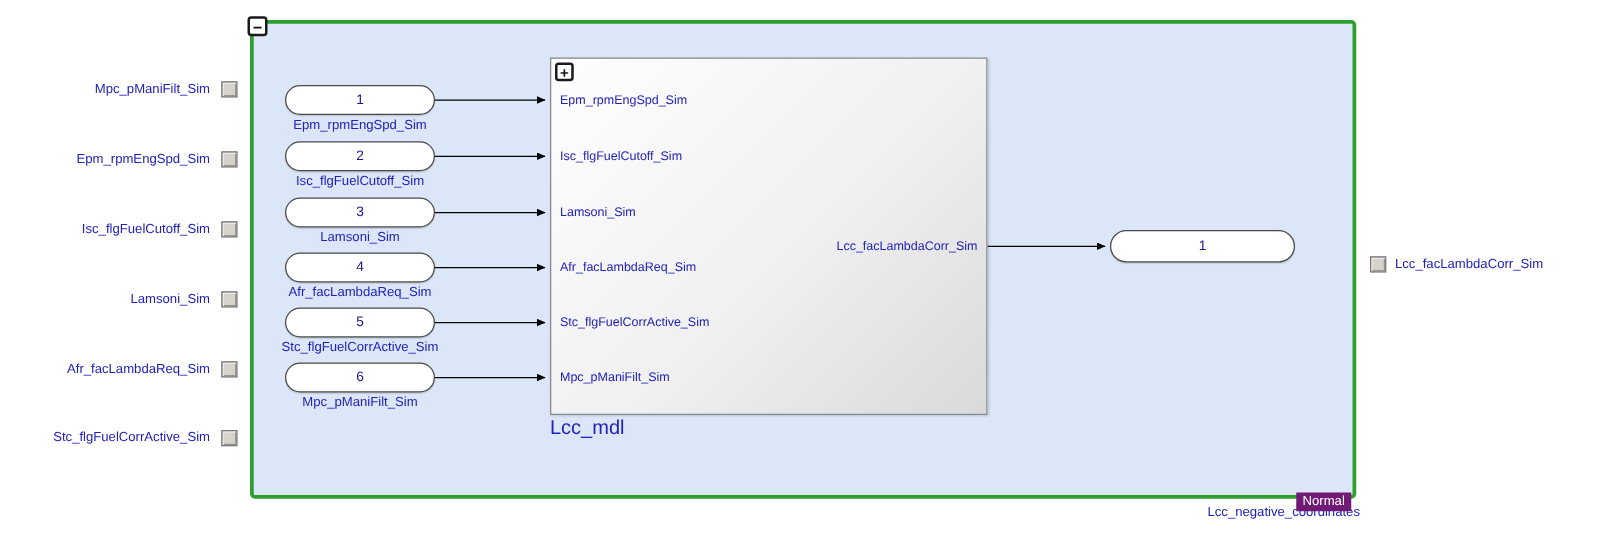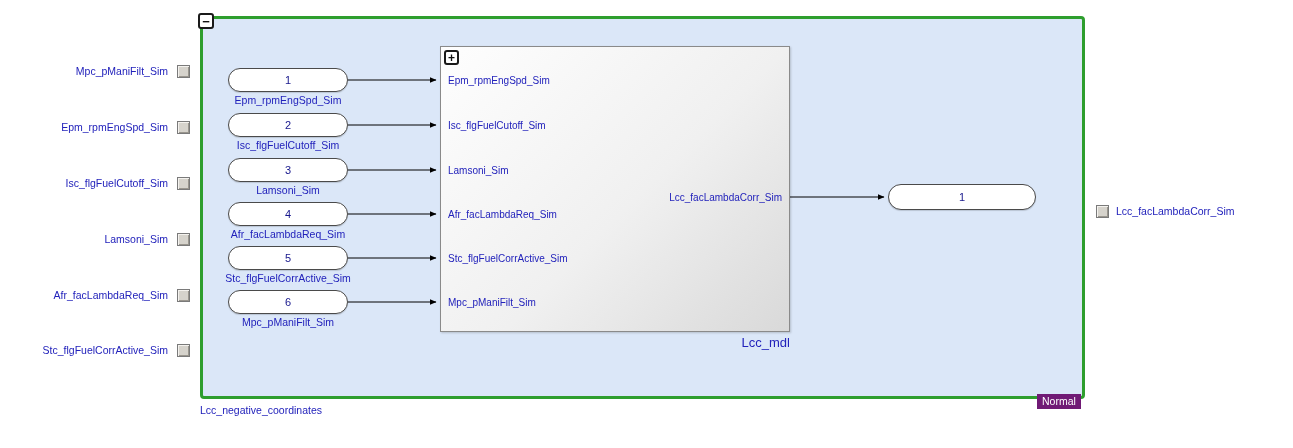--- a/index.html
+++ b/index.html
@@ -59,34 +59,34 @@
   }
   .block-port-label{
     position:absolute;left:7px;font-size:10px;color:#2222bb;
     white-space:nowrap;line-height:12px;
   }
   .block-outport-label{
     position:absolute;right:7px;width:200px;text-align:right;
     font-size:10px;color:#2222bb;white-space:nowrap;line-height:12px;
   }
   .block-name{
-    position:absolute;left:440px;width:350px;top:336px;text-align:right;
-    font-size:13px;color:#2222bb;z-index:3;line-height:13px;
+    position:absolute;left:440px;width:350px;top:336px;text-align:left;
+    font-size:16px;color:#2222bb;z-index:3;line-height:13px;
   }
   
   .outpill{
     position:absolute;left:888px;top:184px;width:148px;height:26px;
     background:#ffffff;border:1px solid #4a4a4a;border-radius:14px;
     display:flex;align-items:center;justify-content:center;
     font-size:11px;color:#16168c;z-index:3;box-sizing:border-box;
     box-shadow:0 1px 1px rgba(0,0,0,.15);cursor:pointer;
   }
   
   .bottom-label{
-    position:absolute;left:200px;width:888px;top:404px;text-align:left;
+    position:absolute;left:200px;width:888px;top:404px;text-align:right;
     font-size:10.5px;color:#2222bb;z-index:3;line-height:13px;
   }
   .mode-badge{
     position:absolute;left:1037px;top:394px;padding:1px 5px;
     background:#701a75;color:#ffffff;font-size:10.5px;line-height:13px;
     z-index:6;white-space:nowrap;
   }
   
   .wires{position:absolute;left:0;top:0;width:1293px;height:448px;z-index:2;pointer-events:none;}
 </style>

